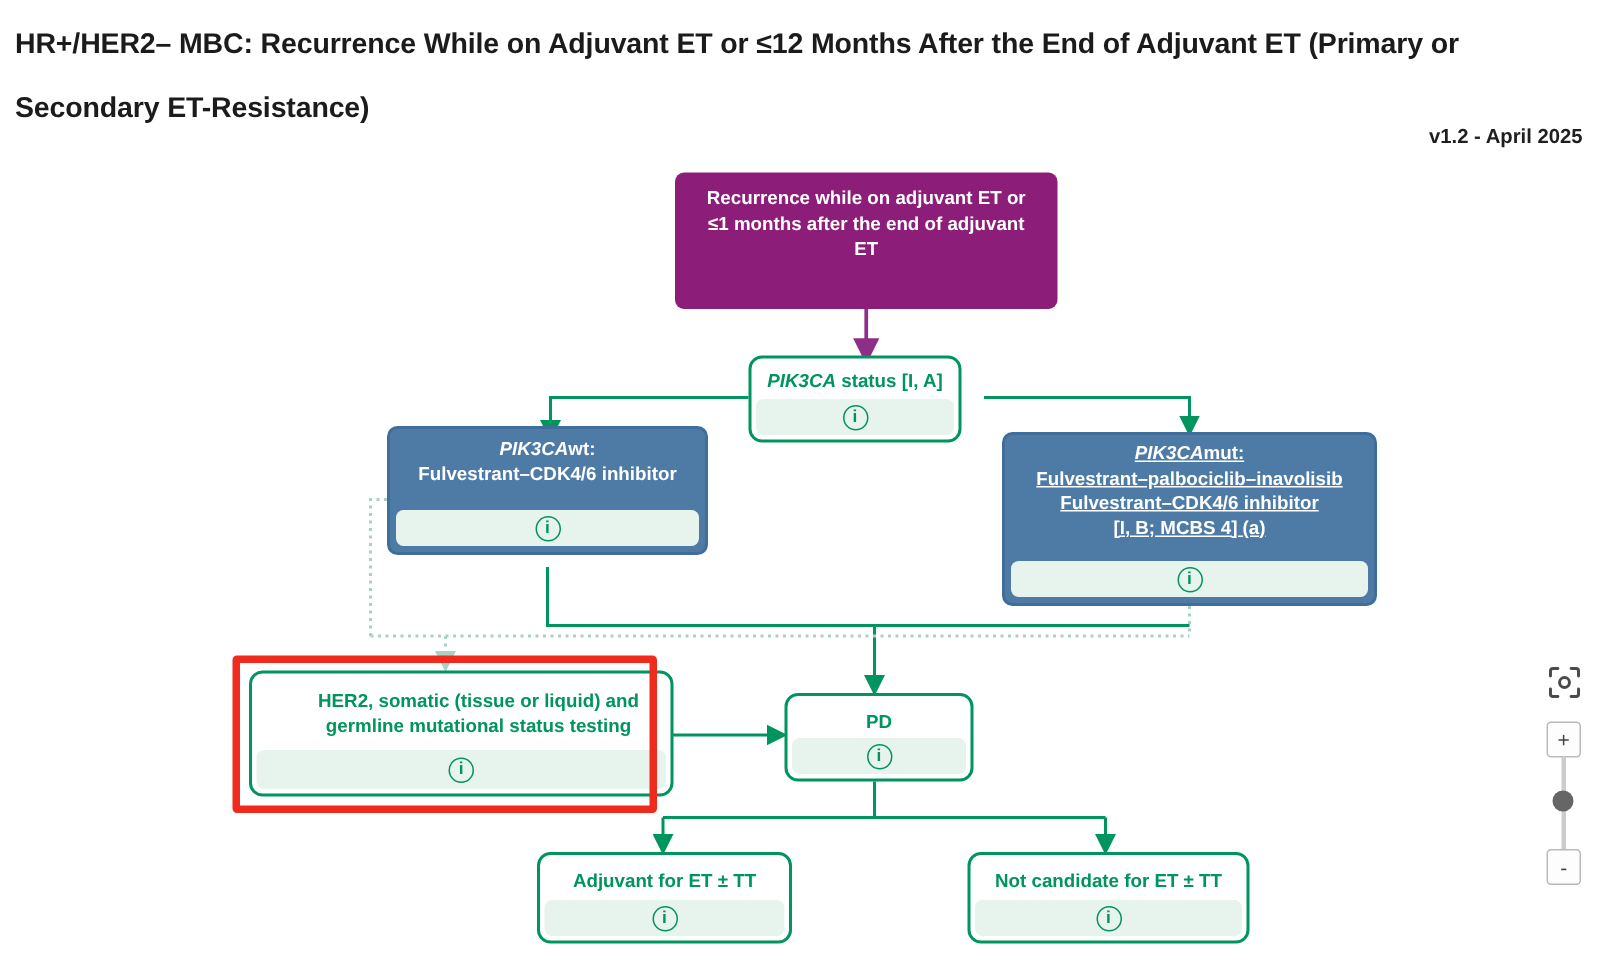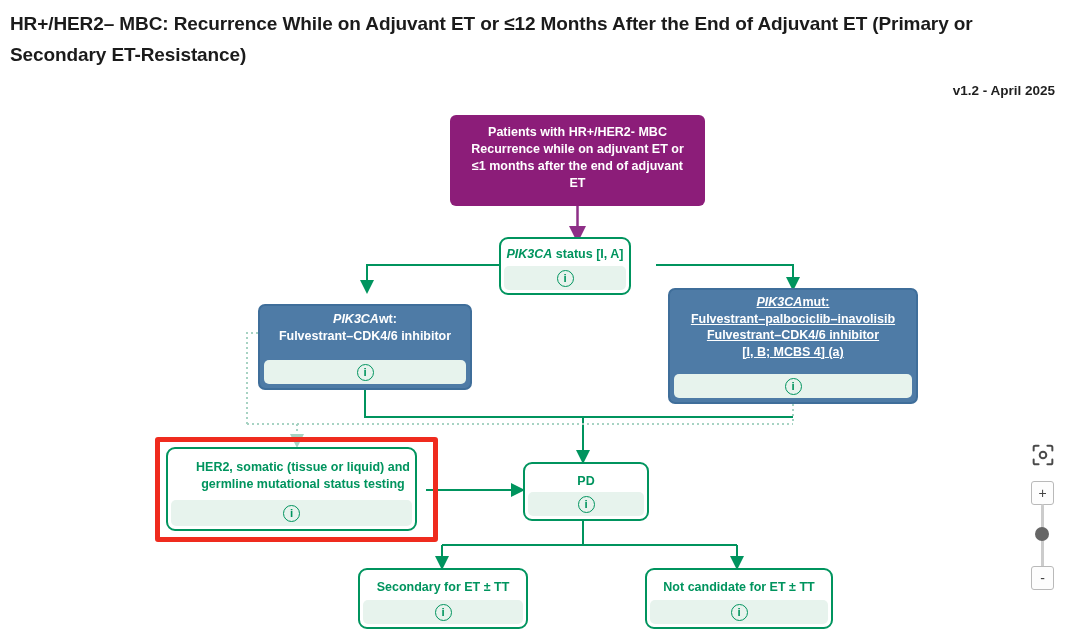--- a/index.html
+++ b/index.html
@@ -2,21 +2,21 @@
 <html><head>
 <meta charset="utf-8">
 <style>
   html,body { margin:0; padding:0; background:#fff; }
   .stage {
     position:relative; width:1080px; height:642px; background:#ffffff;
     font-family:"Liberation Sans", sans-serif; overflow:hidden;
   }
   .title {
     position:absolute; left:10px; top:8px; width:1018px;
-    font-size:19px; font-weight:bold; color:#1b1b1b; line-height:31px;
+    font-size:19px; font-weight:bold; color:#1b1b1b; line-height:43px;
     letter-spacing:-0.1px;
   }
   .version {
     position:absolute; top:83px; right:25px; font-size:13.5px; color:#1f1f1f;font-weight:bold;
   }
   .connectors { position:absolute; left:0; top:0; z-index:1; }
   .node { position:absolute; box-sizing:border-box; text-align:center; z-index:2; }
   .purple-node {
     background:#8c1d79; border-radius:6px; color:#fff; font-weight:bold;
     font-size:12.5px; line-height:17px; padding-top:9px;
@@ -100,70 +100,69 @@
     <path d="M442,545 V558" stroke="#00945e" stroke-width="2" fill="none" marker-end="url(#arr-green)"></path>
     <path d="M737,545 V558" stroke="#00945e" stroke-width="2" fill="none" marker-end="url(#arr-green)"></path>
 
     <path d="M258,333 H247 V424" stroke="#a7d3c3" stroke-width="2" stroke-dasharray="2,3" fill="none"></path>
     <path d="M247,424 H793" stroke="#a7d3c3" stroke-width="2" stroke-dasharray="2,3" fill="none"></path>
     <path d="M793,404 V424" stroke="#a7d3c3" stroke-width="2" stroke-dasharray="2,3" fill="none"></path>
     <path d="M297,424 V436" stroke="#a7d3c3" stroke-width="2" stroke-dasharray="2,3" fill="none" marker-end="url(#arr-teal)"></path>
   </svg>
 
   <div class="node purple-node" style="left:450px; top:115px; width:255px; height:91px;">
-    <span class="ln">Patients with HR+/HER2- MBC</span>
     <span class="ln">Recurrence while on adjuvant ET or</span>
     <span class="ln">≤1 months after the end of adjuvant</span>
     <span class="ln">ET</span>
   </div>
 
-  <div class="node green-node" style="left:499px; top:237px; width:132px; height:58px; padding-top:7px;">
+  <div class="node green-node" style="left:499px; top:237px; width:142px; height:58px; padding-top:7px;">
     <span class="ln"><span class="it">PIK3CA</span><span> status [I, A]</span></span>
     <div class="band">
       <span class="info-icon">i</span>
     </div>
   </div>
 
-  <div class="node blue-node" style="left:258px; top:304px; width:214px; height:86px; padding-top:5px; line-height:17px;">
+  <div class="node blue-node" style="left:258px; top:284px; width:214px; height:86px; padding-top:5px; line-height:17px;">
     <span class="ln"><span class="it">PIK3CA</span><span>wt:</span></span>
     <span class="ln">Fulvestrant–CDK4/6 inhibitor</span>
     <div class="band band-blue">
       <span class="info-icon">i</span>
     </div>
   </div>
 
   <div class="node blue-node" style="left:668px; top:288px; width:250px; height:116px; padding-top:4px; line-height:16.5px;text-decoration:underline;">
     <span class="ln"><span class="it">PIK3CA</span><span>mut:</span></span>
     <span class="ln">Fulvestrant–palbociclib–inavolisib</span>
     <span class="ln">Fulvestrant–CDK4/6 inhibitor</span>
     <span class="ln">[I, B; MCBS 4] (a)</span>
     <div class="band band-blue">
       <span class="info-icon">i</span>
     </div>
   </div>
 
-  <div class="node green-node" style="left:166px; top:447px; width:251px; height:84px; padding-top:10px;padding-left:23px;">
+  <div class="node green-node" style="left:166px; top:447px; width:283px; height:84px; padding-top:10px;padding-left:23px;">
     <span class="ln">HER2, somatic (tissue or liquid) and</span>
     <span class="ln">germline mutational status testing</span>
     <div class="band band-tall">
       <span class="info-icon">i</span>
     </div>
   </div>
 
   <div class="highlight"></div>
 
   <div class="node green-node" style="left:523px; top:462px; width:126px; height:59px; padding-top:9px;">
     <span class="ln">PD</span>
     <div class="band">
       <span class="info-icon">i</span>
     </div>
   </div>
 
   <div class="node green-node" style="left:358px; top:568px; width:170px; height:61px; padding-top:9px;">
-    <span class="ln">Secondary for ET ± TT</span>
+    <span class="ln">Adjuvant for ET ± TT</span>
     <div class="band">
       <span class="info-icon">i</span>
     </div>
   </div>
 
   <div class="node green-node" style="left:645px; top:568px; width:188px; height:61px; padding-top:9px;">
     <span class="ln">Not candidate for ET ± TT</span>
     <div class="band">
       <span class="info-icon">i</span>
     </div>

